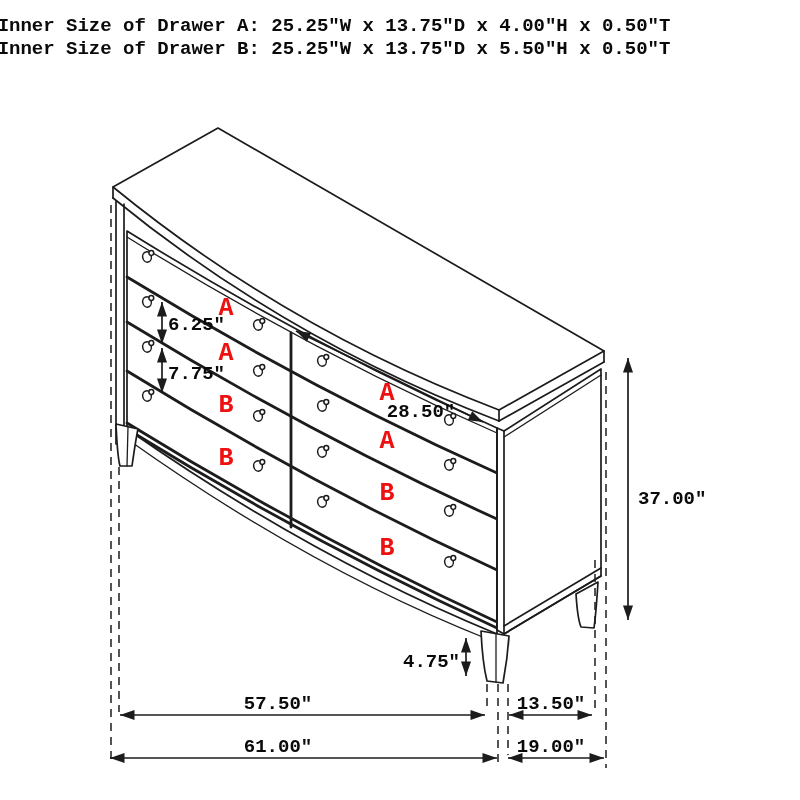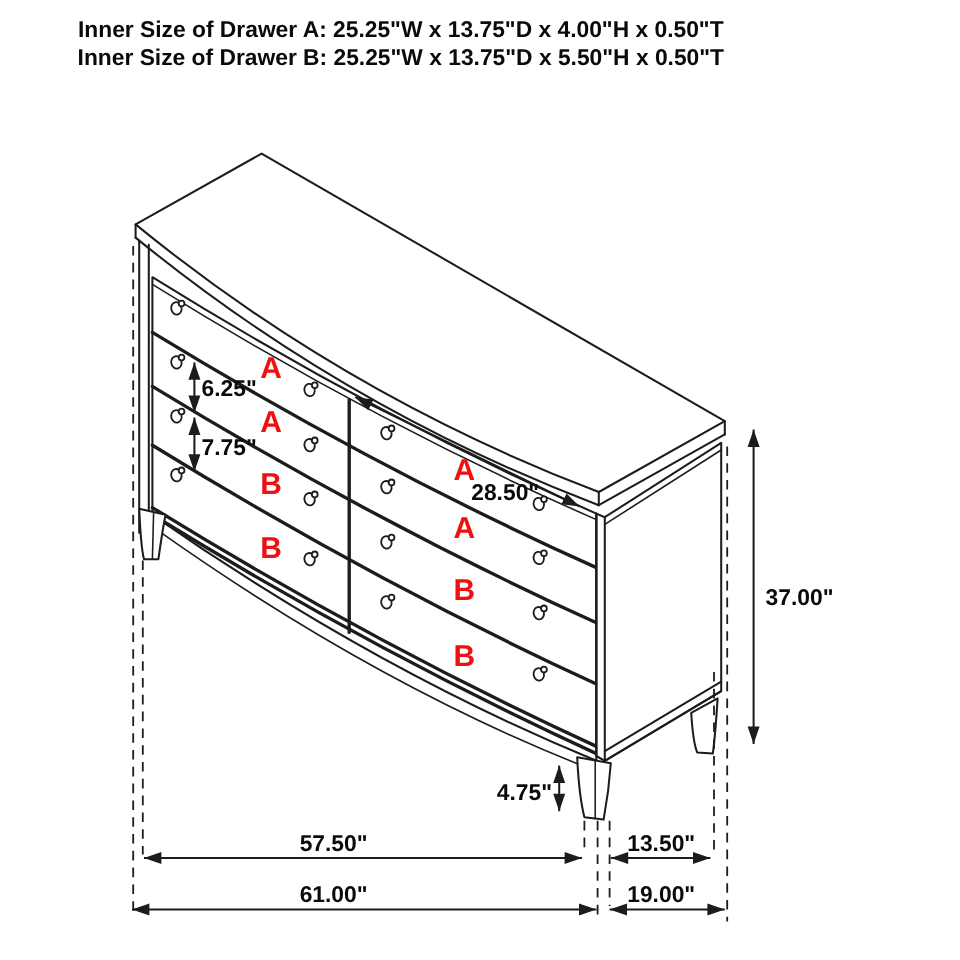--- a/index.html
+++ b/index.html
@@ -1,17 +1,17 @@
 <!DOCTYPE html>
 <html><head>
 <meta charset="utf-8">
 <style>
   html,body{margin:0;padding:0;background:#ffffff;}
   .page{position:relative;width:800px;height:800px;background:#fff;overflow:hidden;
-        font-family:Liberation Sans, sans-serif;}
+        font-family:Liberation Mono, monospace;}
   svg{position:absolute;left:0;top:0;}
   .edge{fill:none;stroke:#1c1c1c;stroke-width:1.7;stroke-linecap:round;}
   .thin{fill:none;stroke:#1c1c1c;stroke-width:1.3;stroke-linecap:round;}
   .heavy{fill:none;stroke:#1c1c1c;stroke-width:2.8;stroke-linecap:round;}
   .fillw{fill:#ffffff;stroke:#1c1c1c;stroke-width:1.7;stroke-linejoin:round;}
   .legw{fill:#ffffff;stroke:#1c1c1c;stroke-width:1.7;stroke-linejoin:round;}
   .dashed{fill:none;stroke:#1c1c1c;stroke-width:1.5;stroke-dasharray:8 6;}
   .dim{fill:none;stroke:#1c1c1c;stroke-width:1.7;}
   .knob{fill:#ffffff;stroke:#1c1c1c;stroke-width:1.5;}
   text.dimlabel{font-size:19px;font-weight:bold;fill:#0a0a0a;}

